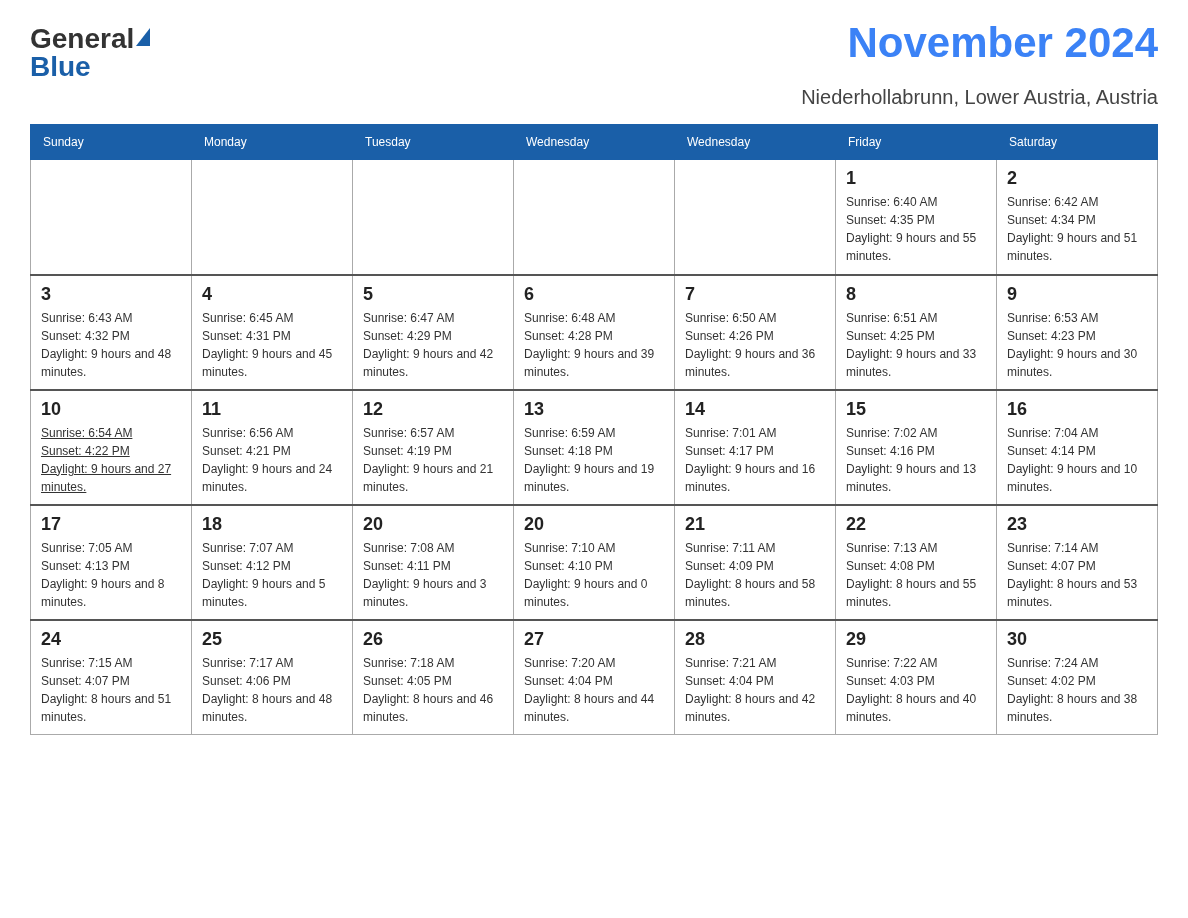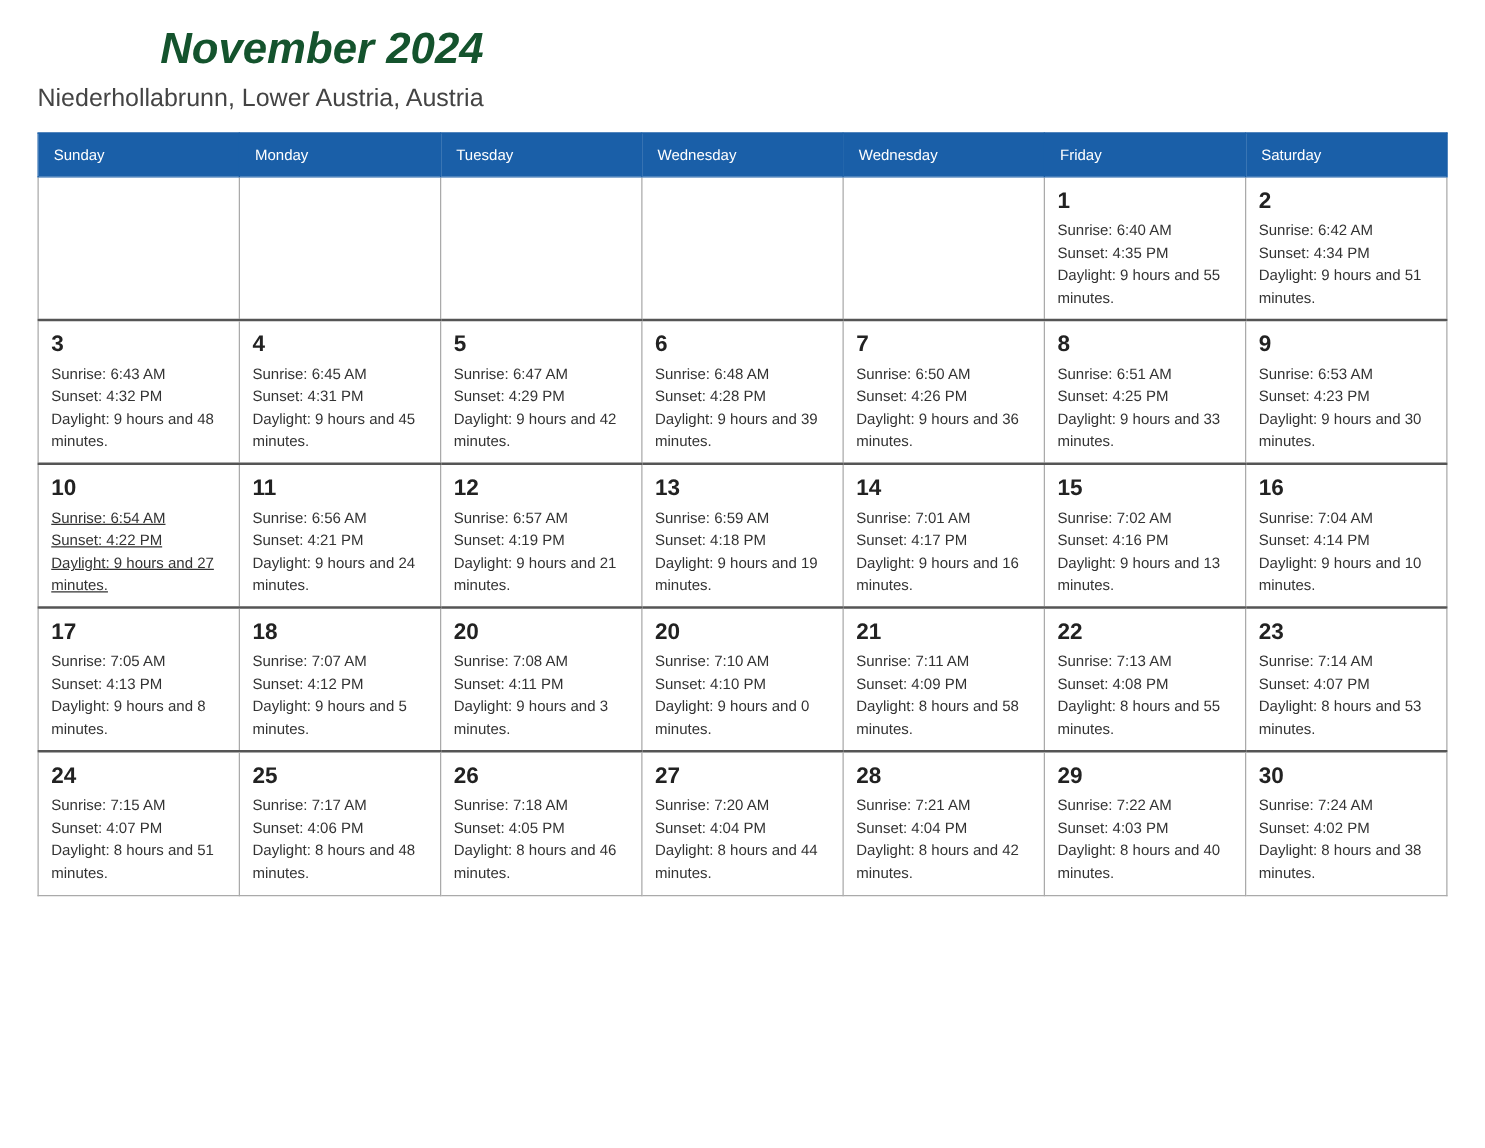--- a/index.html
+++ b/index.html
@@ -43,30 +43,29 @@
       color: #1a5fa8;
       font-size: 28px;
       font-weight: bold;
       margin-top: -2px;
       display: block;
     }
     .title-section {
       text-align: right;
     }
     .month-title {
-      font-size: 35px;
+      font-size: 42px;
       font-weight: bold;
-      color: #14532d;
+      color: #3b82f6;
       line-height: 1.1;
-      font-style: italic;
     }
     .location {
       font-size: 20px;
       color: #444;
-      margin-top: 9px;
+      margin-top: 20px;
     }
     .calendar {
       width: 100%;
       border-collapse: collapse;
       margin-top: 15px;
     }
     .calendar th {
       background-color: #1a5fa8;
       color: #fff;
       padding: 10px 12px;
@@ -97,20 +96,27 @@
       background: #fff;
     }
     .row-divider td {
       border-top: 2px solid #555;
     }
   </style>
 </head>
 <body>
 
 <div class="header">
+  <div class="logo">
+    <div style="display:flex; align-items:center;">
+      <span class="logo-text">General</span>
+      <span class="logo-triangle"></span>
+    </div>
+    <span class="logo-blue">Blue</span>
+  </div>
   <div class="title-section">
     <div class="month-title">November 2024</div>
     <div class="location">Niederhollabrunn, Lower Austria, Austria</div>
   </div>
 </div>
 
 <table class="calendar">
   <thead>
     <tr>
     <th>Sunday</th>

